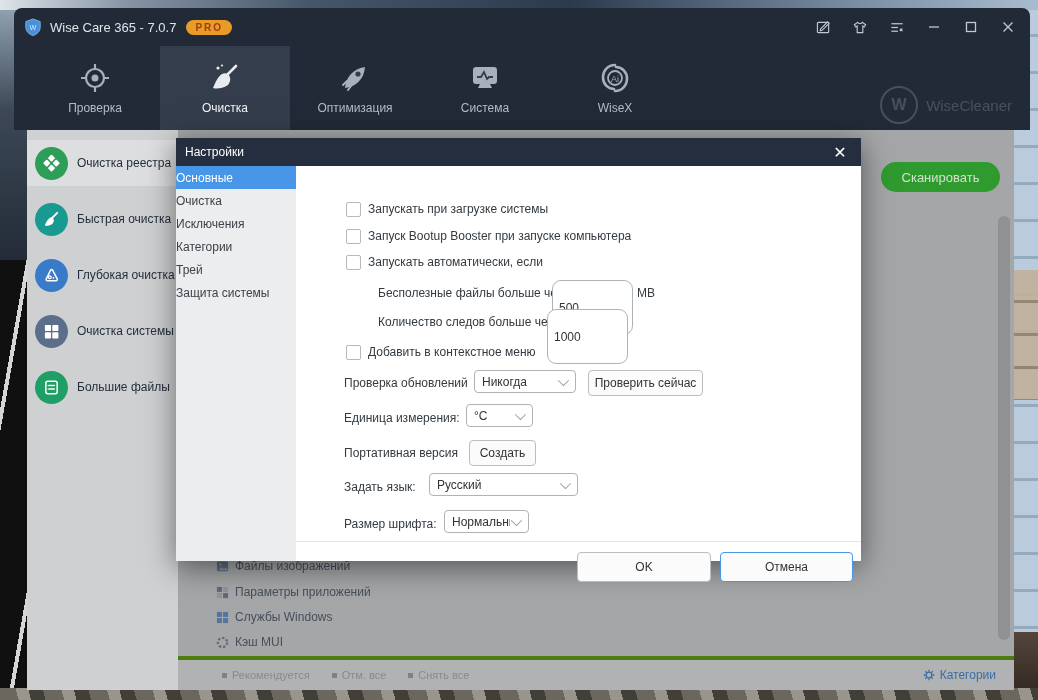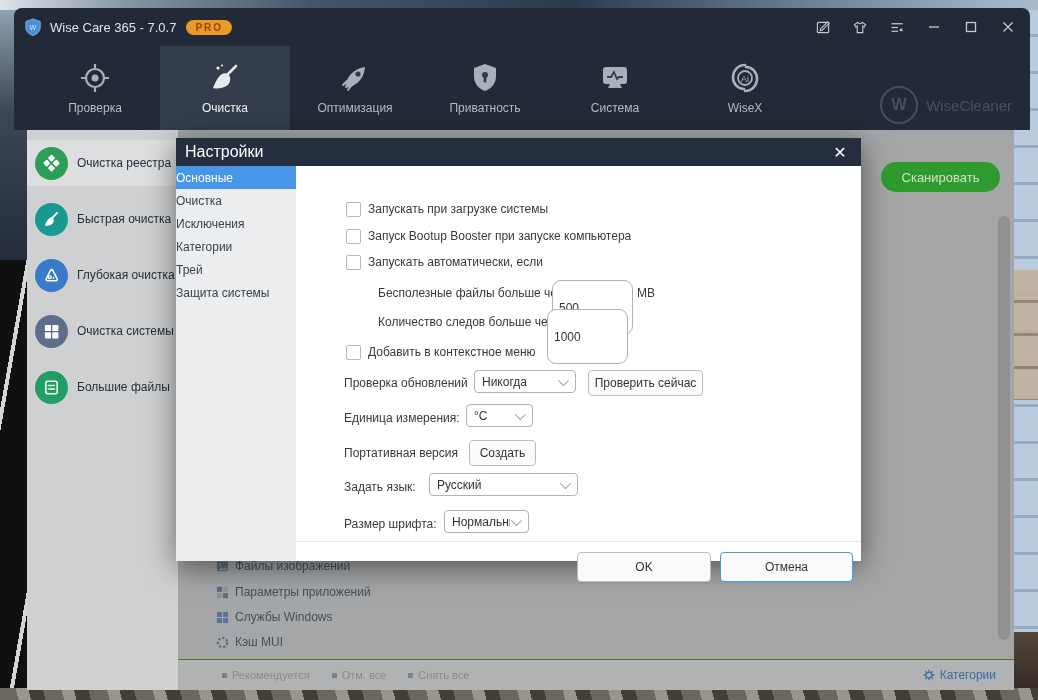--- a/index.html
+++ b/index.html
@@ -55,31 +55,31 @@
   .side-item.sel{background:#dddedf;}
   .side-ico{margin-left:8px;width:33px;height:33px;border-radius:50%;display:flex;align-items:center;justify-content:center;flex:0 0 33px;}
   .side-lbl{margin-left:9px;font-size:12px;color:#25303c;}
 
   .main-dim{position:absolute;left:151px;top:0;width:836px;height:560px;}
   .scan-btn{position:absolute;left:703px;top:32px;width:119px;height:30px;border-radius:15px;
     background:#2f9b2f;color:#cfe3cc;font-size:13px;display:flex;align-items:center;justify-content:center;cursor:pointer;}
   .dim-row{position:absolute;left:38px;height:16px;display:flex;align-items:center;gap:6px;text-align:right;}
   .dim-row .lbl{font-size:12px;color:#464f5a;}
   .dim-scrollbar{position:absolute;right:4px;top:86px;width:12px;height:424px;background:#8f9193;border-radius:6px;cursor:pointer;}
-  .dim-footer{position:absolute;left:0;bottom:0;width:836px;height:30px;background:#b1b2b3;border-top:1px solid #4d7c0f;
+  .dim-footer{position:absolute;left:0;bottom:0;width:836px;height:30px;background:#b1b2b3;border-top:4px solid #4d7c0f;
     display:flex;align-items:center;}
   .foot-link{display:flex;align-items:center;gap:5px;font-size:11px;color:#888a8c;cursor:pointer;}
   .foot-bullet{width:5px;height:5px;background:#7d8286;}
   .foot-cats{position:absolute;right:18px;display:flex;align-items:center;gap:5px;color:#3a6ea5;font-size:12px;cursor:pointer;}
 
   
   .dialog{left:176px;top:138px;width:685px;height:423px;background:#ffffff;
     box-shadow:0 6px 28px rgba(0,0,0,.5);}
   .dlg-head{position:absolute;left:0;top:0;right:0;height:28px;background:#242e3e;display:flex;align-items:center;}
-  .dlg-title{margin-left:9px;color:#ffffff;font-size:16px;}
+  .dlg-title{margin-left:9px;color:#ffffff;font-size:12px;}
   .dlg-close{position:absolute;right:10px;top:3px;width:22px;height:22px;color:#ffffff;font-size:16px;
     display:flex;align-items:center;justify-content:center;cursor:pointer;}
   .dlg-tabs{position:absolute;left:0;top:28px;width:120px;bottom:0;background:#ebedee;}
   .dlg-tab{height:23px;display:flex;align-items:center;padding-left:0;font-size:12px;color:#3c434b;cursor:pointer;}
   .dlg-tab.sel{background:#4796e8;color:#ffffff;}
   .pane{position:absolute;left:120px;top:28px;right:0;bottom:0;}
 
   .cb-row{position:absolute;display:flex;gap:7px;cursor:pointer;}
   .cb{width:13px;height:13px;border:1px solid #b4b9bd;background:#fff;border-radius:2px;flex:0 0 13px;}
   .cb-lbl{font-size:12px;color:#333a40;}
@@ -173,28 +173,20 @@
     <div class="nav-tab">
       <svg width="34" height="34" viewBox="0 0 34 34">
         <path d="M7 27 C8 17 14 8 27 6 C26 19 17 26 7 27 Z" fill="#a8b1bb"></path>
         <circle cx="20" cy="13" r="2.6" fill="#343d4b"></circle>
         <path d="M9 20 L5 24 M13 25 L10 29" stroke="#a8b1bb" stroke-width="2" stroke-linecap="round"></path>
       </svg>
       <span class="lbl">Оптимизация</span>
     </div>
     <div class="nav-tab">
       <svg width="34" height="34" viewBox="0 0 34 34">
-        <path d="M17 3 L28 7 V15 C28 22.5 23.5 27.7 17 30 C10.5 27.7 6 22.5 6 15 V7 Z" fill="#a8b1bb"></path>
-        <circle cx="17" cy="14" r="3" fill="#343d4b"></circle>
-          <rect x="15.6" y="15.5" width="2.8" height="6" rx="1.2" fill="#343d4b"></rect>
-      </svg>
-      <span class="lbl">Приватность</span>
-    </div>
-    <div class="nav-tab">
-      <svg width="34" height="34" viewBox="0 0 34 34">
         <rect x="5" y="6" width="24" height="17" rx="3" fill="#a8b1bb"></rect>
         <path d="M9 16 H13 L16 11 L19 18 L21 16 H25" stroke="#343d4b" stroke-width="1.8" fill="none"></path>
         <path d="M10 27 H24 L22 23 H12 Z" fill="#a8b1bb"></path>
       </svg>
       <span class="lbl">Система</span>
     </div>
     <div class="nav-tab">
       <svg width="34" height="34" viewBox="0 0 34 34" fill="none">
         <path d="M17 4 C10 4 5 9.5 5 16.5 C5 23 10 28 16 28" stroke="#a8b1bb" stroke-width="2.6" stroke-linecap="round"></path>
         <path d="M17 30 C24 30 29 24.5 29 17.5 C29 11 24 6 18 6" stroke="#a8b1bb" stroke-width="2.6" stroke-linecap="round"></path>

